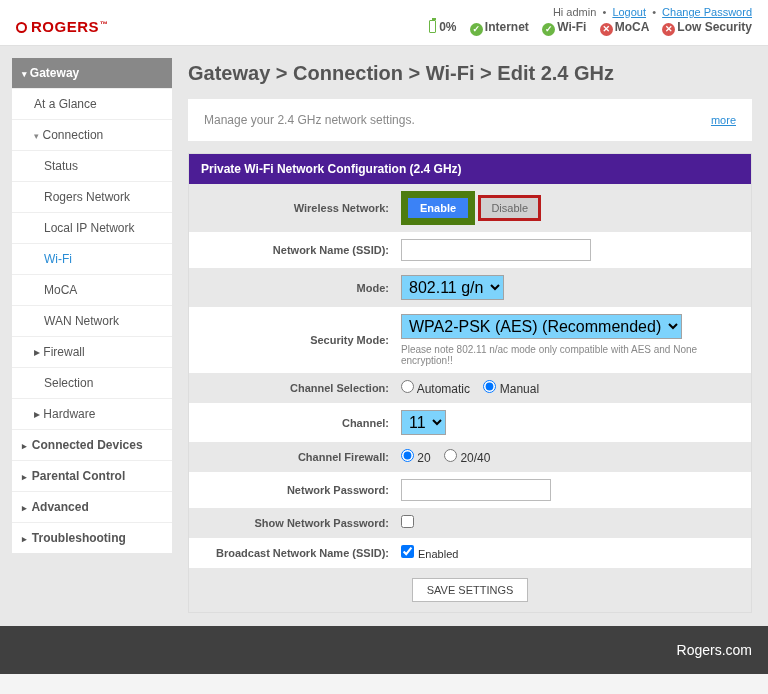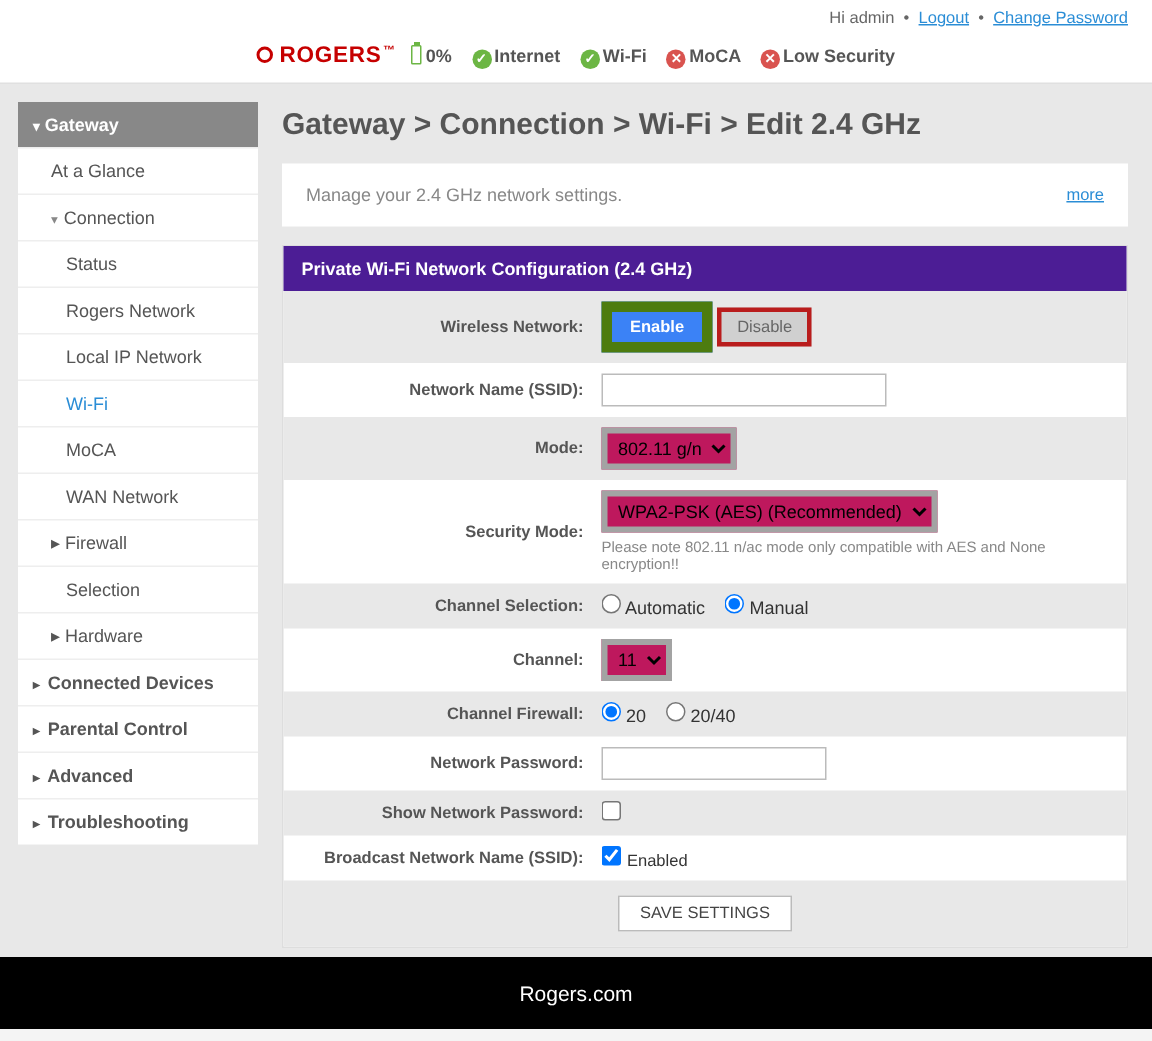--- a/index.html
+++ b/index.html
@@ -2,21 +2,21 @@
 <html><head>
 <meta charset="utf-8">
 <style>
 * { box-sizing: border-box; margin: 0; padding: 0; }
 body { font-family: Arial, Helvetica, sans-serif; font-size: 12px; color: #333; background: #f4f4f4; width: 768px; }
 a { text-decoration: underline; cursor: pointer; }
 
 .header { background: #fff; padding: 6px 16px 10px; border-bottom: 1px solid #e0e0e0; }
 .header-top { text-align: right; font-size: 11px; color: #666; }
 .header-top a { color: #2a8dd6; }
-.header-main { display: flex; justify-content: center; align-items: center; margin-top: 10px; }
+.header-main { display: flex; justify-content: space-between; align-items: center; margin-top: 0; }
 .logo { font-weight: bold; color: #c60000; font-size: 15px; letter-spacing: 0.5px; }
 .logo .circ { display: inline-block; width: 11px; height: 11px; border: 2px solid #c60000; border-radius: 50%; margin-right: 4px; position: relative; top: 1px; }
 .logo .tm { font-size: 8px; position: relative; top: -5px; margin-left: 1px; }
 .status-row { font-size: 12px; font-weight: bold; color: #555; }
 .status-item { margin-left: 10px; }
 .status-item .ic { display: inline-block; width: 13px; height: 13px; border-radius: 50%; text-align: center; line-height: 13px; color: #fff; font-size: 9px; font-weight: bold; margin-right: 2px; position: relative; top: 1px; }
 .ic-ok { background: #6cb644; }
 .ic-bad { background: #d9534f; }
 .batt { display: inline-block; width: 7px; height: 13px; border: 1.5px solid #6cb644; border-radius: 1px; position: relative; top: 2px; margin-right: 3px; }
 .batt::before { content: ""; position: absolute; top: -3px; left: 1.5px; width: 4px; height: 2px; background: #6cb644; }
@@ -40,28 +40,28 @@
 
 .panel { background: #fff; border: 1px solid #ddd; }
 .panel-header { background: #4c1d95; color: #fff; font-weight: bold; padding: 8px 12px; font-size: 12px; }
 .form-row { display: flex; align-items: center; padding: 7px 12px; font-size: 12px; }
 .form-row.alt { background: #e8e8e8; }
 .form-row .label { width: 200px; text-align: right; padding-right: 12px; font-weight: bold; color: #555; font-size: 11px; }
 .form-row .field { flex: 1; }
 .btn-enable { background: #3b82f6; color: #fff; border: 7px solid #4d7c0f; padding: 4px 12px; font-size: 11px; cursor: pointer; font-weight: bold; }
 .btn-disable { background: #d0d0d0; color: #666; border: 3px solid #b91c1c; padding: 4px 10px; font-size: 11px; cursor: pointer; }
 input[type=text], input[type=password] { border: 1px solid #bbb; padding: 3px 5px; font-size: 12px; }
-select { border: 4px solid #a3a3a3; padding: 2px 3px; font-size: 12px; background: #be185d; }
+select { border: 1px solid #a3a3a3; padding: 2px 3px; font-size: 16px; background: #7dd3fc; }
 .note { font-size: 10px; color: #888; margin-top: 5px; }
 .save-row { text-align: center; padding: 10px; background: #e8e8e8; }
 .btn-save { background: #fff; border: 1px solid #bbb; padding: 5px 14px; font-size: 11px; color: #444; cursor: pointer; }
 .cb-label { margin-left: 4px; font-size: 11px; color: #333; }
 label.radio { margin-right: 10px; font-size: 12px; }
 
-.footer { background: #000000; color: #fff; text-align: center; padding: 16px; font-size: 14px; }
+.footer { background: #404040; color: #fff; text-align: right; padding: 16px; font-size: 14px; }
 </style>
 </head>
 <body>
 
 <div class="header">
   <div class="header-top">
     <span>Hi admin</span>
     &nbsp;•&nbsp;
     <a>Logout</a>
     &nbsp;•&nbsp;

